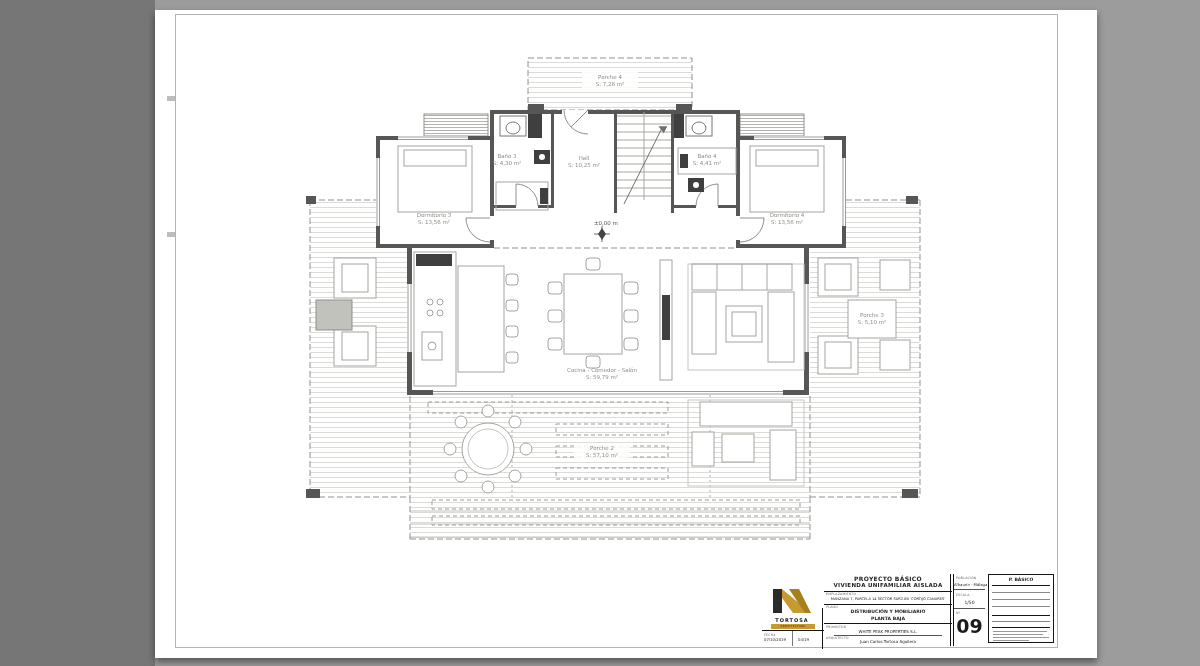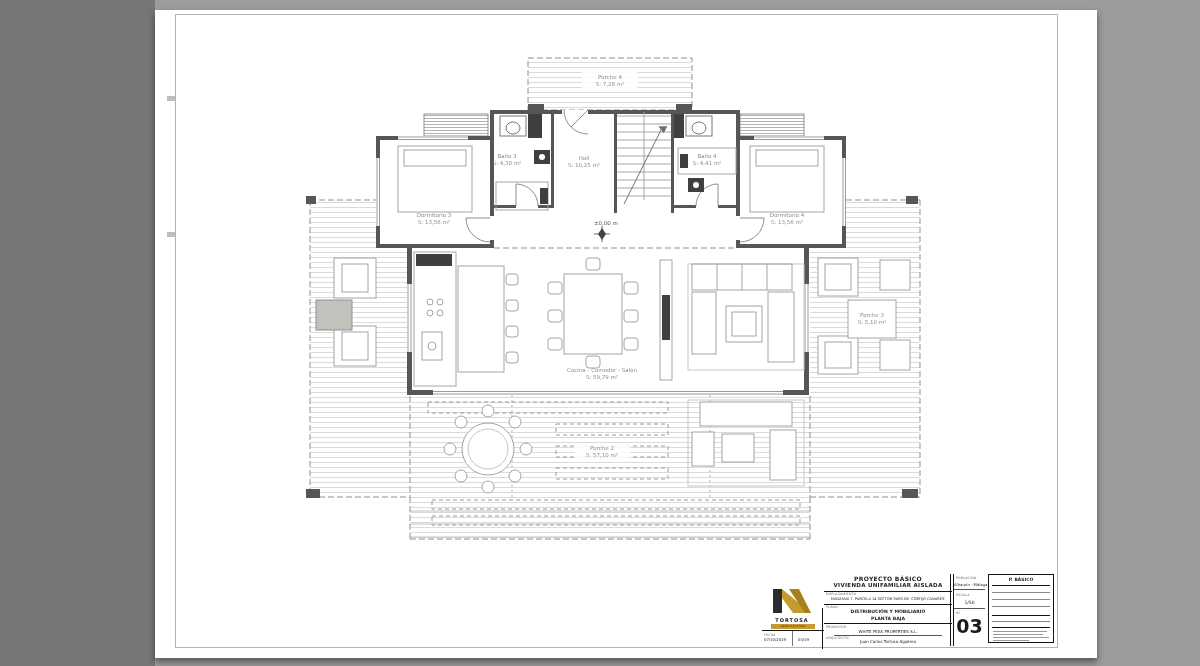--- a/index.html
+++ b/index.html
@@ -308,21 +308,21 @@
     <div class="vl" style="left:188px;top:3px;height:72px;"></div>
     <div class="vl" style="left:191px;top:3px;height:72px;"></div>
 
     <div class="lab" style="left:194px;top:5px;">POBLACIÓN</div>
     <div class="col-m c" style="top:11px;font-size:3.8px;">Alhaurín - Málaga</div>
     <div class="hlt col-m" style="top:18px;"></div>
     <div class="lab" style="left:194px;top:22px;">ESCALA</div>
     <div class="col-m c" style="top:29px;font-size:4.5px;">1/50</div>
     <div class="hlt col-m" style="top:37px;"></div>
     <div class="lab" style="left:194px;top:40px;">Nº</div>
-    <div class="big-num col-m" style="top:46px;">03</div>
+    <div class="big-num col-m" style="top:46px;">09</div>
 
     <div class="box-r">
       <div class="c" style="left:0;right:0;top:2px;font-size:4.5px;font-weight:bold;">P. BÁSICO</div>
       <div class="row rowd" style="top:10px;"></div>
       <div class="row" style="top:17px;"></div>
       <div class="row" style="top:24px;"></div>
       <div class="row" style="top:31px;"></div>
       <div class="row rowd" style="top:40px;"></div>
       <div class="row" style="top:46px;"></div>
       <div class="row rowd" style="top:52px;"></div>

